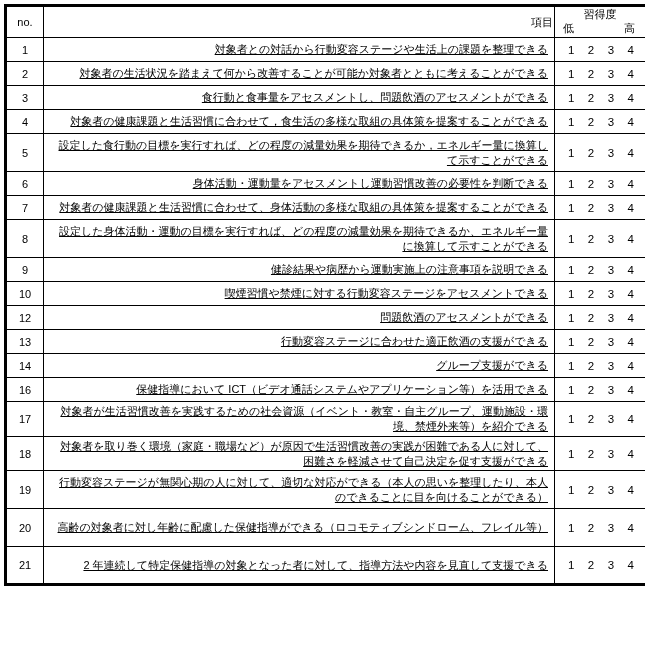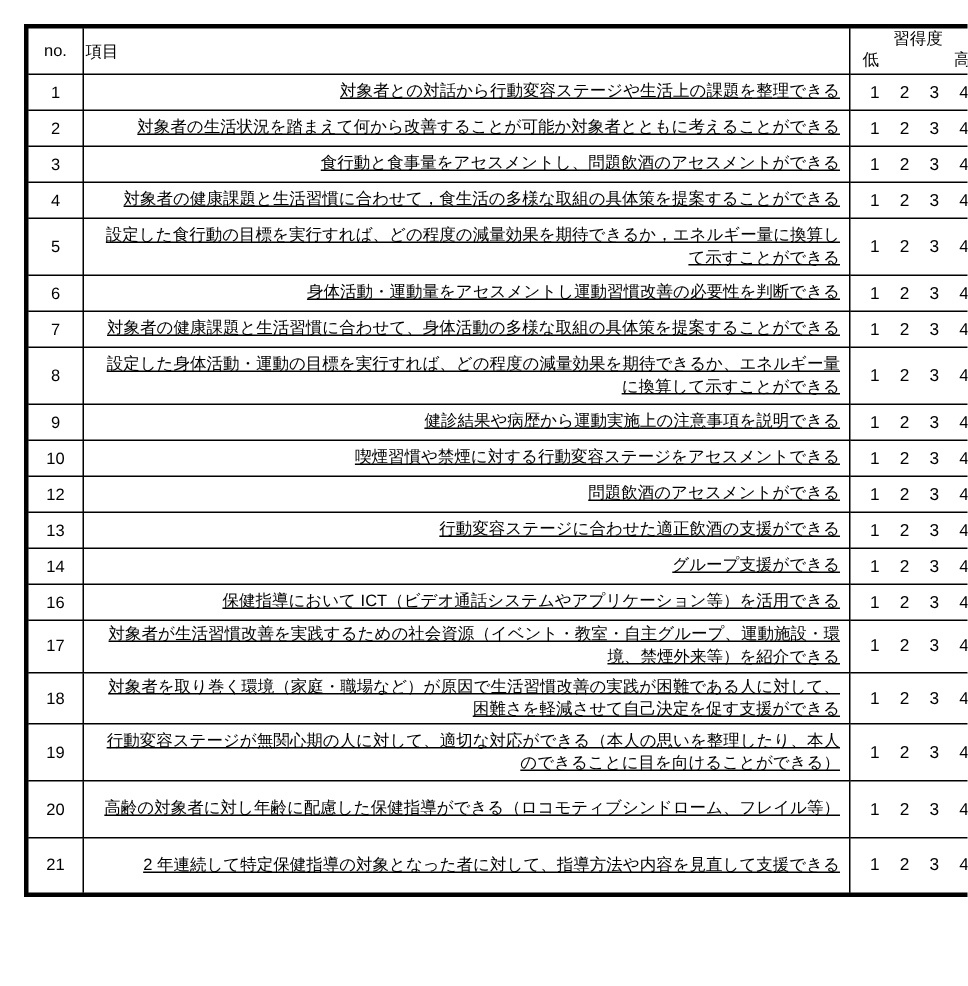--- a/index.html
+++ b/index.html
@@ -8,21 +8,21 @@
     padding: 0;
     background: #ffffff;
     width: 645px;
     height: 657px;
     font-family: "Liberation Sans", "DejaVu Sans", sans-serif;
     color: #000000;
   }
   .sheet {
     width: 645px;
     height: 618px;
-    padding: 16px;
+    padding: 4px;
   }
   table.check-table {
     width: 641px;
     border-collapse: collapse;
     table-layout: fixed;
     border: 3px solid #000000;
   }
   .check-table th, .check-table td {
     border: 1px solid #000000;
     font-size: 11px;
@@ -41,21 +41,21 @@
   tbody tr:nth-child(8),
   tbody tr:nth-child(17),
   tbody tr:nth-child(18),
   tbody tr:nth-child(19) { height: 38px; }
 
   .h-no {
     text-align: center;
     font-size: 12px;
   }
   .h-item {
-    text-align: left;
+    text-align: right;
     font-size: 11.5px;
   }
   .h-rating {
     padding: 1px 0 2px 0;
   }
   .h-rating .mastery {
     text-align: center;
     font-size: 11px;
     line-height: 13px;
   }

